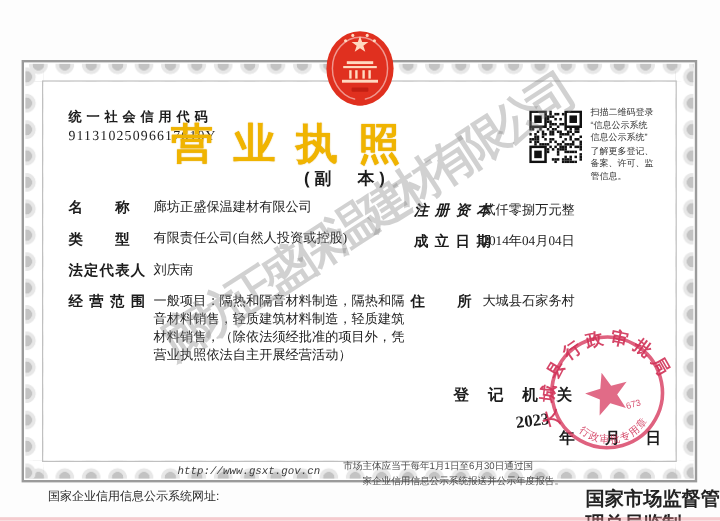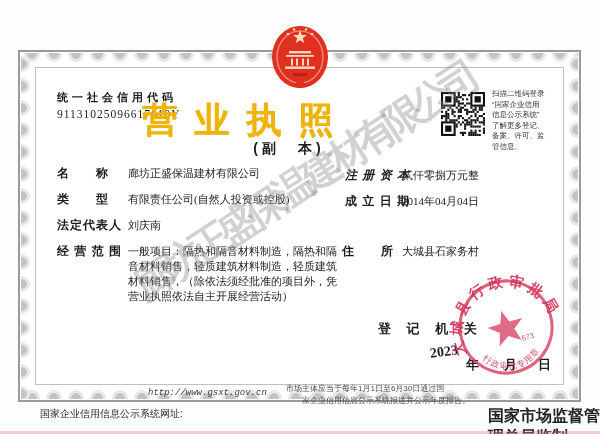--- a/index.html
+++ b/index.html
@@ -251,21 +251,21 @@
       <rect x="26" y="40" width="2" height="2"></rect>
       <rect x="28" y="40" width="2" height="2"></rect>
       <rect x="30" y="40" width="2" height="2"></rect>
       <rect x="32" y="40" width="2" height="2"></rect>
       <rect x="34" y="40" width="2" height="2"></rect>
       <rect x="36" y="40" width="2" height="2"></rect>
     </g>
   </svg>
 <div class="abs qr-caption">
   <div>扫描二维码登录</div>
-  <div>“国家企业信用</div>
+  <div>“信息公示系统</div>
   <div>信息公示系统”</div>
   <div>了解更多登记、</div>
   <div>备案、许可、监</div>
   <div>管信息。</div>
 </div>
 
 <div class="abs reg-label">登 记 机 关</div>
 <div class="abs year-num">2023</div>
 <div class="abs date-char" style="left:466px;top:356px;">年</div>
 <div class="abs date-char" style="left:504px;top:356px;">月</div>

